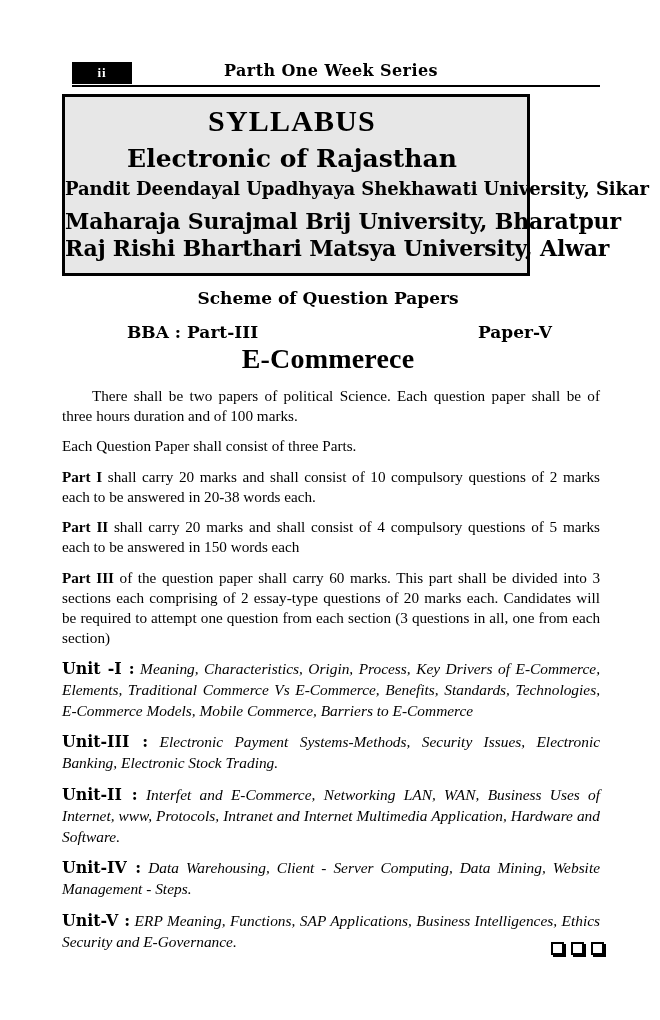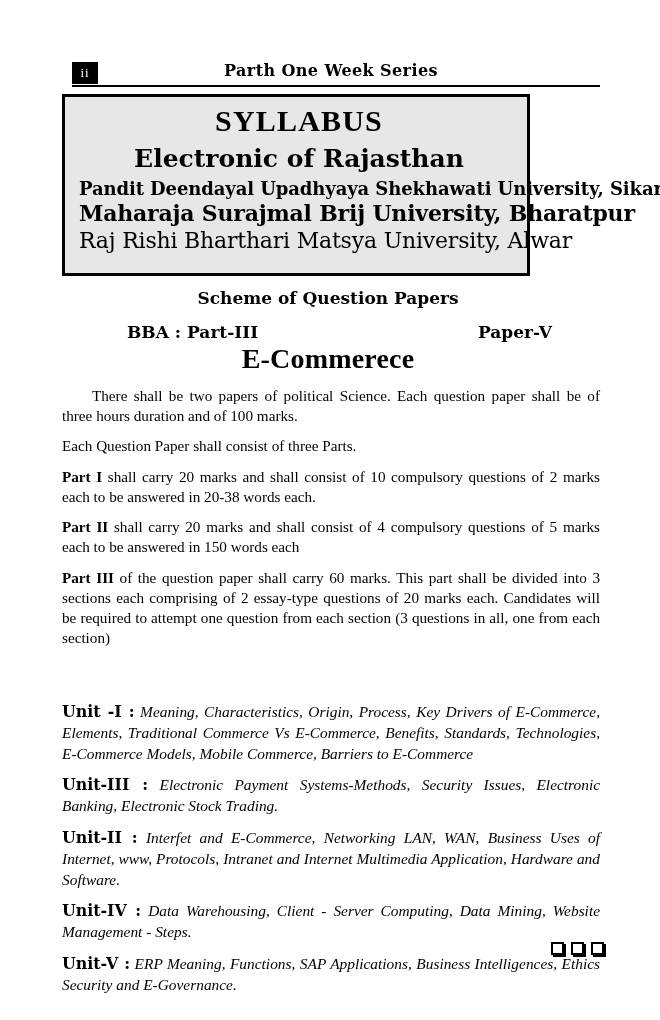--- a/index.html
+++ b/index.html
@@ -28,25 +28,25 @@
     position: absolute;
     left: 62px;
     top: 60px;
     width: 538px;
     height: 28px;
   }
   .folio-box {
     position: absolute;
     left: 10px;
     top: 2px;
-    width: 26px;
+    width: 60px;
     height: 22px;
     background: #000000;
     color: #ffffff;
-    font-weight: normal;
+    font-weight: bold;
     font-size: 13px;
     line-height: 22px;
     text-align: center;
     letter-spacing: 1px;
   }
   .header-title {
     position: absolute;
     left: 0;
     top: 0;
     width: 538px;
@@ -69,21 +69,21 @@
   
   .syllabus-box {
     position: absolute;
     left: 62px;
     top: 94px;
     width: 468px;
     height: 182px;
     border: 3px solid #000000;
     background: #e7e7e7;
     box-sizing: border-box;
-    padding: 6px 8px 4px 14px;
+    padding: 6px 8px 4px 0;
     text-align: center;
   }
   .syl-line { line-height: 1.06; white-space: nowrap; }
   .syl-1 {
     font-size: 30px;
     font-weight: bold;
     letter-spacing: 1.2px;
     margin-top: 2px;
     font-family: "Liberation Serif", serif;
   }
@@ -96,27 +96,27 @@
   .syl-3 {
     font-size: 18px;
     font-weight: bold;
     margin-top: 7px;
     font-family: "DejaVu Serif", serif;
     letter-spacing: -0.1px;
   }
   .syl-4 {
     font-size: 22px;
     font-weight: bold;
-    margin-top: 4px;
+    margin-top: 12px;
     font-family: "DejaVu Serif", serif;
     letter-spacing: -0.2px;
   }
   .syl-5 {
     font-size: 22px;
-    font-weight: normal;
+    font-weight: bold;
     margin-top: 3px;
     font-family: "DejaVu Serif", serif;
     letter-spacing: -0.2px;
   }
 
   
   .scheme-heading {
     position: absolute;
     left: 62px;
     top: 288px;
@@ -176,21 +176,20 @@
   }
   .para.indent { text-indent: 30px; }
   .para .lbl { font-weight: bold; }
 
   
   .units {
     position: absolute;
     left: 62px;
     top: 658px;
     width: 538px;
-    margin-top: 43px;
   }
   .unit {
     font-size: 15.4px;
     line-height: 1.35;
     text-align: justify;
     margin: 0 0 10px 0;
     font-style: italic;
     font-family: "Liberation Serif", "DejaVu Serif", serif;
   }
   .unit .unit-label {

